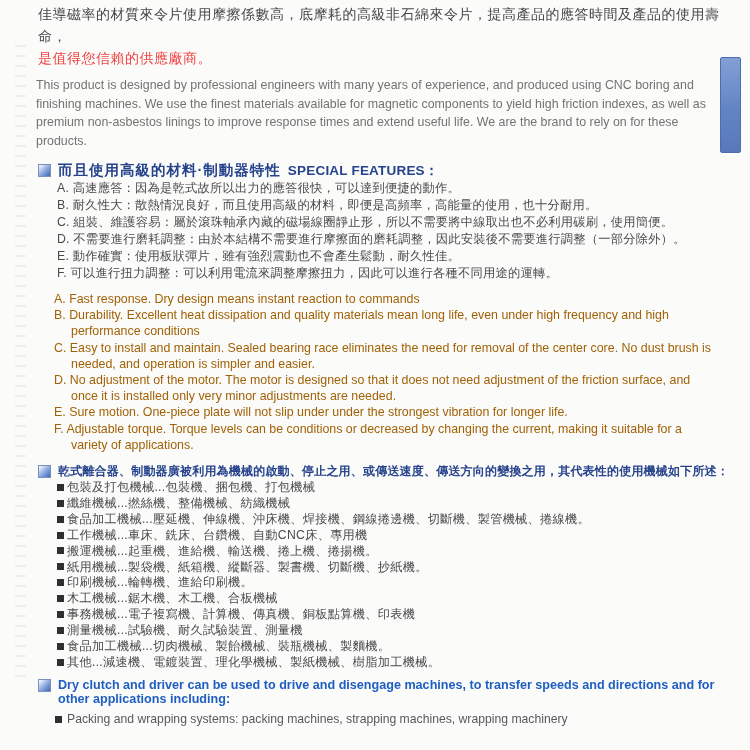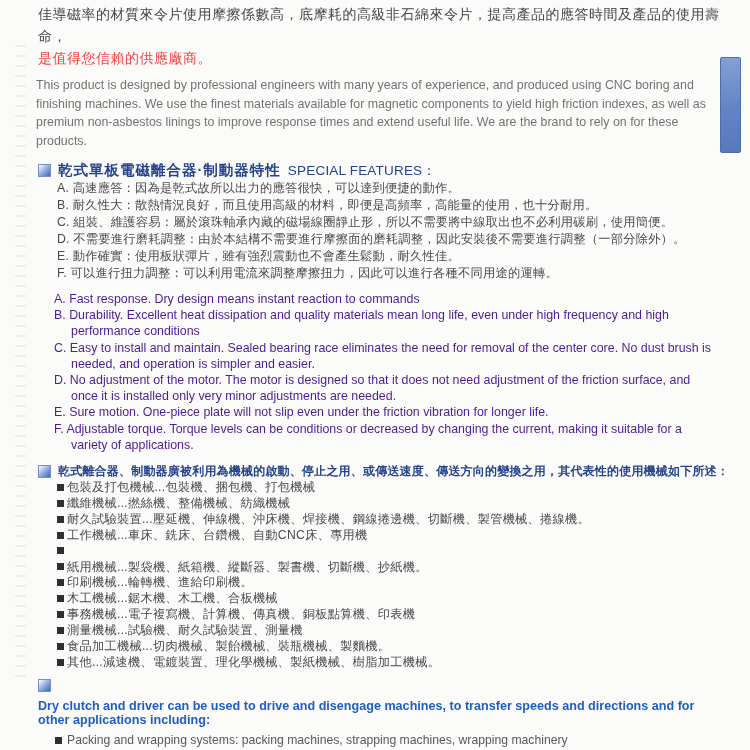--- a/index.html
+++ b/index.html
@@ -26,44 +26,44 @@
   .intro-cn{margin:0;font-size:14px;line-height:22px;color:#46464c;letter-spacing:.5px;}
   .intro-cn .blue-line{color:#ef4444;}
   .intro-en{margin:7px 2px 0 -2px;font-size:12.4px;line-height:18.5px;color:#737373;max-width:692px;}
   .sec-head{margin-top:11px;display:flex;align-items:center;gap:7px;}
   .sq{
     width:13px;height:13px;flex:0 0 13px;display:inline-block;
     background:linear-gradient(135deg,#ffffff 0%,#9ab4e4 45%,#3b67b5 100%);
     border:1px solid #7a8fc0;box-sizing:border-box;
   }
   .head-cn{font-size:14.5px;font-weight:bold;color:#26438c;letter-spacing:1px;}
-  .head-en{font-size:13.5px;font-weight:normal;color:#26438c;letter-spacing:.2px;}
+  .head-en{font-size:13.5px;font-weight:bold;color:#26438c;letter-spacing:.2px;}
   .feat-cn{margin:0 0 0 19px;}
   .feat-line{
     font-size:12.3px;line-height:17px;color:#4b4b4f;letter-spacing:.2px;
     padding-left:18px;text-indent:-18px;white-space:nowrap;
   }
   .feat-en{margin:9px 0 0 16px;max-width:660px;}
   .feat-line-en{
-    font-size:12.4px;line-height:16.2px;color:#4c1d95;
+    font-size:12.4px;line-height:16.2px;color:#a16207;
     padding-left:17px;text-indent:-17px;
   }
   .sec-head2{margin-top:10px;display:flex;align-items:flex-start;gap:7px;}
   .sec-head2 .sq{margin-top:2px;}
   .head-cn2{font-size:12px;font-weight:bold;color:#26438c;letter-spacing:.2px;}
   .apps-cn{margin:0 0 0 19px;}
   .app-line{
     font-size:12.2px;line-height:15.9px;color:#4b4b4f;letter-spacing:.3px;
     white-space:nowrap;
   }
   .bullet{
     display:inline-block;width:7px;height:7px;background:#2e2e33;
     margin:0 3px 1px 0;vertical-align:middle;
   }
-  .sec-head3{margin-top:7px;display:flex;align-items:flex-start;gap:7px;flex-direction:column;}
+  .sec-head3{margin-top:7px;display:flex;align-items:flex-start;gap:7px;}
   .sec-head3 .sq{margin-top:1px;}
   .head-en3{font-size:12.6px;font-weight:bold;color:#1f5ec2;max-width:680px;}
   .apps-en{margin:5px 0 0 17px;}
   .app-line-en{
     font-size:12.2px;line-height:16.6px;color:#58595d;
     padding-left:12px;text-indent:-12px;max-width:680px;
   }
   .app-line-en .bullet{margin-right:5px;}
 </style>
 </head>
@@ -73,21 +73,21 @@
 
   <div class="bleed"></div>
   <div class="side-tab"></div>
 
   <p class="intro-cn"><span>佳導磁率的材質來令片使用摩擦係數高，底摩耗的高級非石綿來令片，提高產品的應答時間及產品的使用壽命，</span><br><span class="blue-line">是值得您信賴的供應廠商。</span></p>
 
   <p class="intro-en">This product is designed by professional engineers with many years of experience, and produced using CNC boring and finishing machines. We use the finest materials available for magnetic components to yield high friction indexes, as well as premium non-asbestos linings to improve response times and extend useful life.  We are the brand to rely on for these products.</p>
 
   <div class="sec-head">
     <span class="sq"></span>
-    <span class="head-cn">乾式單板電磁離合器·制動器特性</span>
+    <span class="head-cn">而且使用高級的材料·制動器特性</span>
     <span class="head-en">SPECIAL FEATURES：</span>
   </div>
 
   <div class="feat-cn">
 
       <div class="feat-line"><span>A. 高速應答：因為是乾式故所以出力的應答很快，可以達到便捷的動作。</span></div>
 
       <div class="feat-line"><span>B. 耐久性大：散熱情況良好，而且使用高級的材料，即便是高頻率，高能量的使用，也十分耐用。</span></div>
 
       <div class="feat-line"><span>C. 組裝、維護容易：屬於滾珠軸承內藏的磁場線圈靜止形，所以不需要將中線取出也不必利用碳刷，使用簡便。</span></div>
@@ -102,41 +102,41 @@
   <div class="feat-en">
 
       <div class="feat-line-en"><span>A. Fast response.  Dry design means instant reaction to commands</span></div>
 
       <div class="feat-line-en"><span>B. Durability.  Excellent heat dissipation and quality materials mean long life, even under high frequency and high performance conditions</span></div>
 
       <div class="feat-line-en"><span>C. Easy to install and maintain.  Sealed bearing race eliminates the need for removal of the center core.  No dust brush is needed, and operation is simpler and easier.</span></div>
 
       <div class="feat-line-en"><span>D. No adjustment of the motor.  The motor is designed so that it does not need adjustment of the friction surface, and once it is installed only very minor adjustments are needed.</span></div>
 
-      <div class="feat-line-en"><span>E. Sure motion.  One-piece plate will not slip even under the friction vibration for longer life.</span></div>
+      <div class="feat-line-en"><span>E. Sure motion.  One-piece plate will not slip under under the strongest vibration for longer life.</span></div>
 
       <div class="feat-line-en"><span>F. Adjustable torque.  Torque levels can be conditions or decreased by changing the current, making it suitable for a variety of applications.</span></div>
     </div>
 
   <div class="sec-head2">
     <span class="sq"></span>
     <span class="head-cn2">乾式離合器、制動器廣被利用為機械的啟動、停止之用、或傳送速度、傳送方向的變換之用，其代表性的使用機械如下所述：</span>
   </div>
 
   <div class="apps-cn">
 
       <div class="app-line"><span class="bullet"></span><span>包裝及打包機械...包裝機、捆包機、打包機械</span></div>
 
       <div class="app-line"><span class="bullet"></span><span>纖維機械...撚絲機、整備機械、紡織機械</span></div>
 
-      <div class="app-line"><span class="bullet"></span><span>耐久試驗裝置...壓延機、伸線機、沖床機、焊接機、鋼線捲邊機、切斷機、製管機械、捲線機。</span></div>
+      <div class="app-line"><span class="bullet"></span><span>食品加工機械...壓延機、伸線機、沖床機、焊接機、鋼線捲邊機、切斷機、製管機械、捲線機。</span></div>
 
       <div class="app-line"><span class="bullet"></span><span>工作機械...車床、銑床、台鑽機、自動CNC床、專用機</span></div>
 
-      <div class="app-line"><span class="bullet"></span></div>
+      <div class="app-line"><span class="bullet"></span><span>搬運機械...起重機、進給機、輸送機、捲上機、捲揚機。</span></div>
 
       <div class="app-line"><span class="bullet"></span><span>紙用機械...製袋機、紙箱機、縱斷器、製書機、切斷機、抄紙機。</span></div>
 
       <div class="app-line"><span class="bullet"></span><span>印刷機械...輪轉機、進給印刷機。</span></div>
 
       <div class="app-line"><span class="bullet"></span><span>木工機械...鋸木機、木工機、合板機械</span></div>
 
       <div class="app-line"><span class="bullet"></span><span>事務機械...電子複寫機、計算機、傳真機、銅板點算機、印表機</span></div>
 
       <div class="app-line"><span class="bullet"></span><span>測量機械...試驗機、耐久試驗裝置、測量機</span></div>

